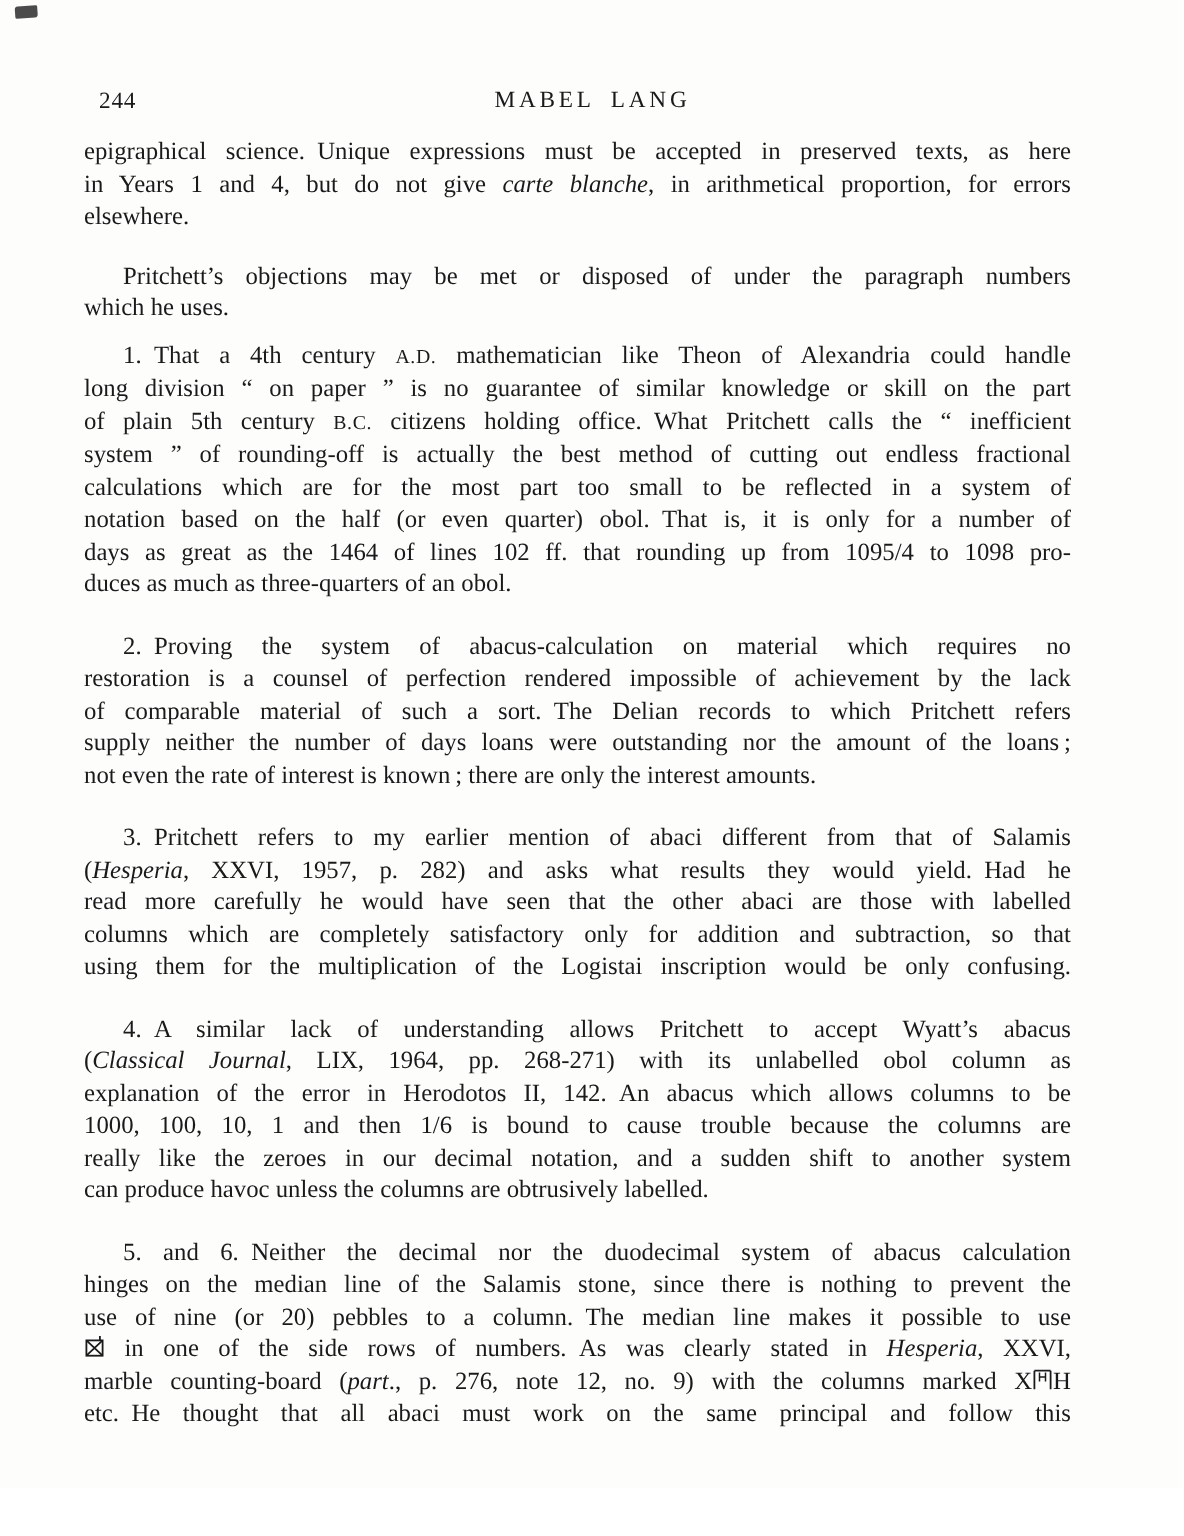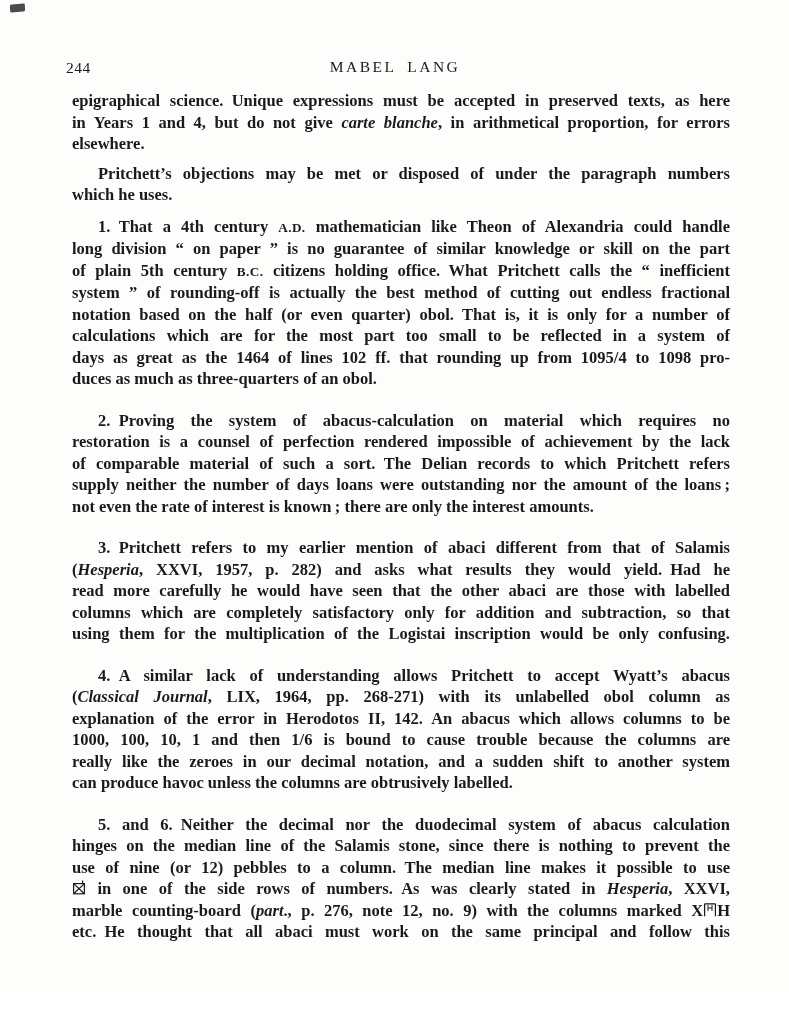--- a/index.html
+++ b/index.html
@@ -39,28 +39,27 @@
   }
   .running-head {
     text-align: center;
     letter-spacing: 2.5px;
     word-spacing: 5px;
     font-family: Liberation Serif, serif;
   }
   .body-text {
     position: absolute;
     top: 90px;
-    left: 72px;
+    left: 56px;
     width: 658px;
     font-size: 16.5px;
     line-height: 21.5px;
-    font-weight: bold;
   }
   .para { margin: 0; }
-  .para.plain-follow { margin-top: 8px; }
+  .para.plain-follow { margin-top: 18px; }
   .para.numbered { margin-top: 20px; }
   .para.numbered-first { margin-top: 10px; }
   .para.indent .line:first-child { text-indent: 26px; }
   .line {
     text-align: justify;
     text-align-last: justify;
     -moz-text-align-last: justify;
   }
   .line.last {
     text-align-last: left;
@@ -87,22 +86,22 @@
       </div>
       <div class="para plain-follow indent">
         <div class="line"><span>Pritchett’s objections may be met or disposed of under the paragraph numbers</span></div>
         <div class="line last"><span>which he uses.</span></div>
       </div>
       <div class="para numbered-first indent">
         <div class="line"><span>1. That a 4th century </span><span class="sc">A.D.</span><span> mathematician like Theon of Alexandria could handle</span></div>
         <div class="line"><span>long division “ on paper ” is no guarantee of similar knowledge or skill on the part</span></div>
         <div class="line"><span>of plain 5th century </span><span class="sc">B.C.</span><span> citizens holding office. What Pritchett calls the “ inefficient</span></div>
         <div class="line"><span>system ” of rounding-off is actually the best method of cutting out endless fractional</span></div>
+        <div class="line"><span>calculations which are for the most part too small to be reflected in a system of</span></div>
         <div class="line"><span>notation based on the half (or even quarter) obol. That is, it is only for a number of</span></div>
-        <div class="line"><span>calculations which are for the most part too small to be reflected in a system of</span></div>
         <div class="line"><span>days as great as the 1464 of lines 102 ff. that rounding up from 1095/4 to 1098 pro-</span></div>
         <div class="line last"><span>duces as much as three-quarters of an obol.</span></div>
       </div>
       <div class="para numbered indent">
         <div class="line"><span>2. Proving the system of abacus-calculation on material which requires no</span></div>
         <div class="line"><span>restoration is a counsel of perfection rendered impossible of achievement by the lack</span></div>
         <div class="line"><span>of comparable material of such a sort. The Delian records to which Pritchett refers</span></div>
         <div class="line"><span>supply neither the number of days loans were outstanding nor the amount of the loans ;</span></div>
         <div class="line last"><span>not even the rate of interest is known ; there are only the interest amounts.</span></div>
       </div>
@@ -117,21 +116,21 @@
         <div class="line"><span>4. A similar lack of understanding allows Pritchett to accept Wyatt’s abacus</span></div>
         <div class="line"><span>(</span><span class="i">Classical Journal</span><span>, LIX, 1964, pp. 268-271) with its unlabelled obol column as</span></div>
         <div class="line"><span>explanation of the error in Herodotos II, 142. An abacus which allows columns to be</span></div>
         <div class="line"><span>1000, 100, 10, 1 and then 1/6 is bound to cause trouble because the columns are</span></div>
         <div class="line"><span>really like the zeroes in our decimal notation, and a sudden shift to another system</span></div>
         <div class="line last"><span>can produce havoc unless the columns are obtrusively labelled.</span></div>
       </div>
       <div class="para numbered indent">
         <div class="line"><span>5. and 6. Neither the decimal nor the duodecimal system of abacus calculation</span></div>
         <div class="line"><span>hinges on the median line of the Salamis stone, since there is nothing to prevent the</span></div>
-        <div class="line"><span>use of nine (or 12) pebbles to a column. The median line makes it possible to use</span></div>
+        <div class="line"><span>use of nine (or 20) pebbles to a column. The median line makes it possible to use</span></div>
         <div class="line"><span class="sym"><svg width="14" height="15" viewBox="0 0 14 15" xmlns="http://www.w3.org/2000/svg">
               <g fill="none" stroke="#1a1a1a" stroke-width="1.2">
                 <rect x="1.6" y="3.6" width="10.8" height="10.2"></rect>
                 <path d="M1.6 3.6 L12.4 13.8 M12.4 3.6 L1.6 13.8 M10.6 0.6 V3.6"></path>
               </g>
             </svg></span><span> in one of the side rows of numbers. As was clearly stated in </span><span class="i">Hesperia</span><span>, XXVI,</span></div>
         <div class="line"><span>marble counting-board (</span><span class="i">part</span><span>., p. 276, note 12, no. 9) with the columns marked Χ</span><span class="sym"><svg width="14" height="15" viewBox="0 0 14 15" xmlns="http://www.w3.org/2000/svg">
               <g fill="none" stroke="#1a1a1a" stroke-width="1.2">
                 <path d="M1.6 1.8 V14.2 M1.6 1.8 H12.4 M12.4 1.8 V14.2"></path>
                 <path d="M5 3 V9 M9 3 V9 M5 6 H9" stroke-width="1"></path>

